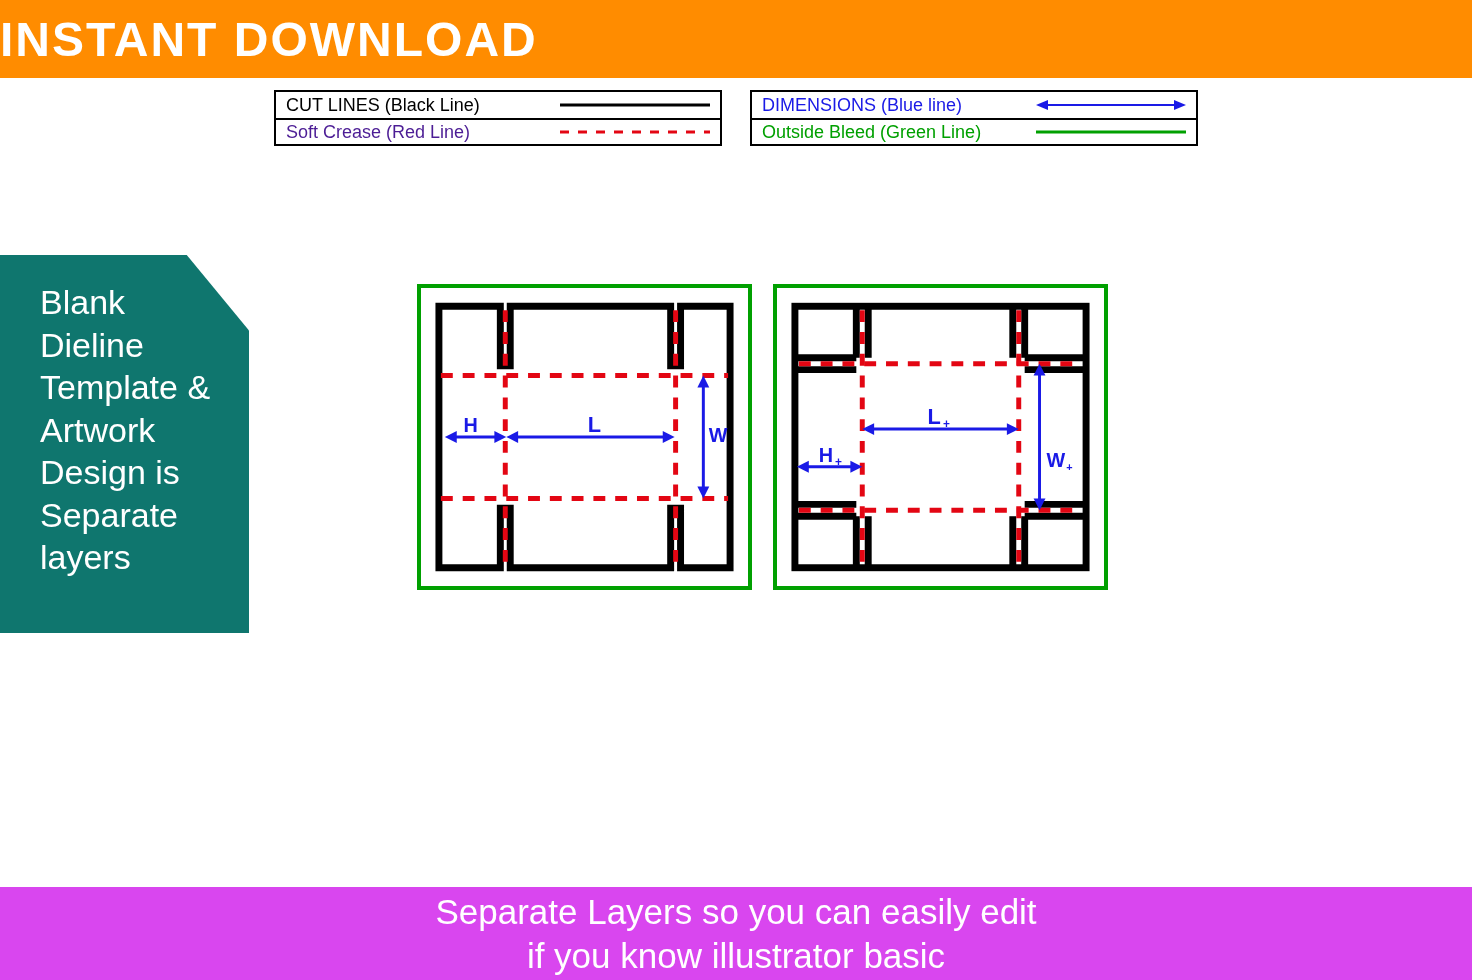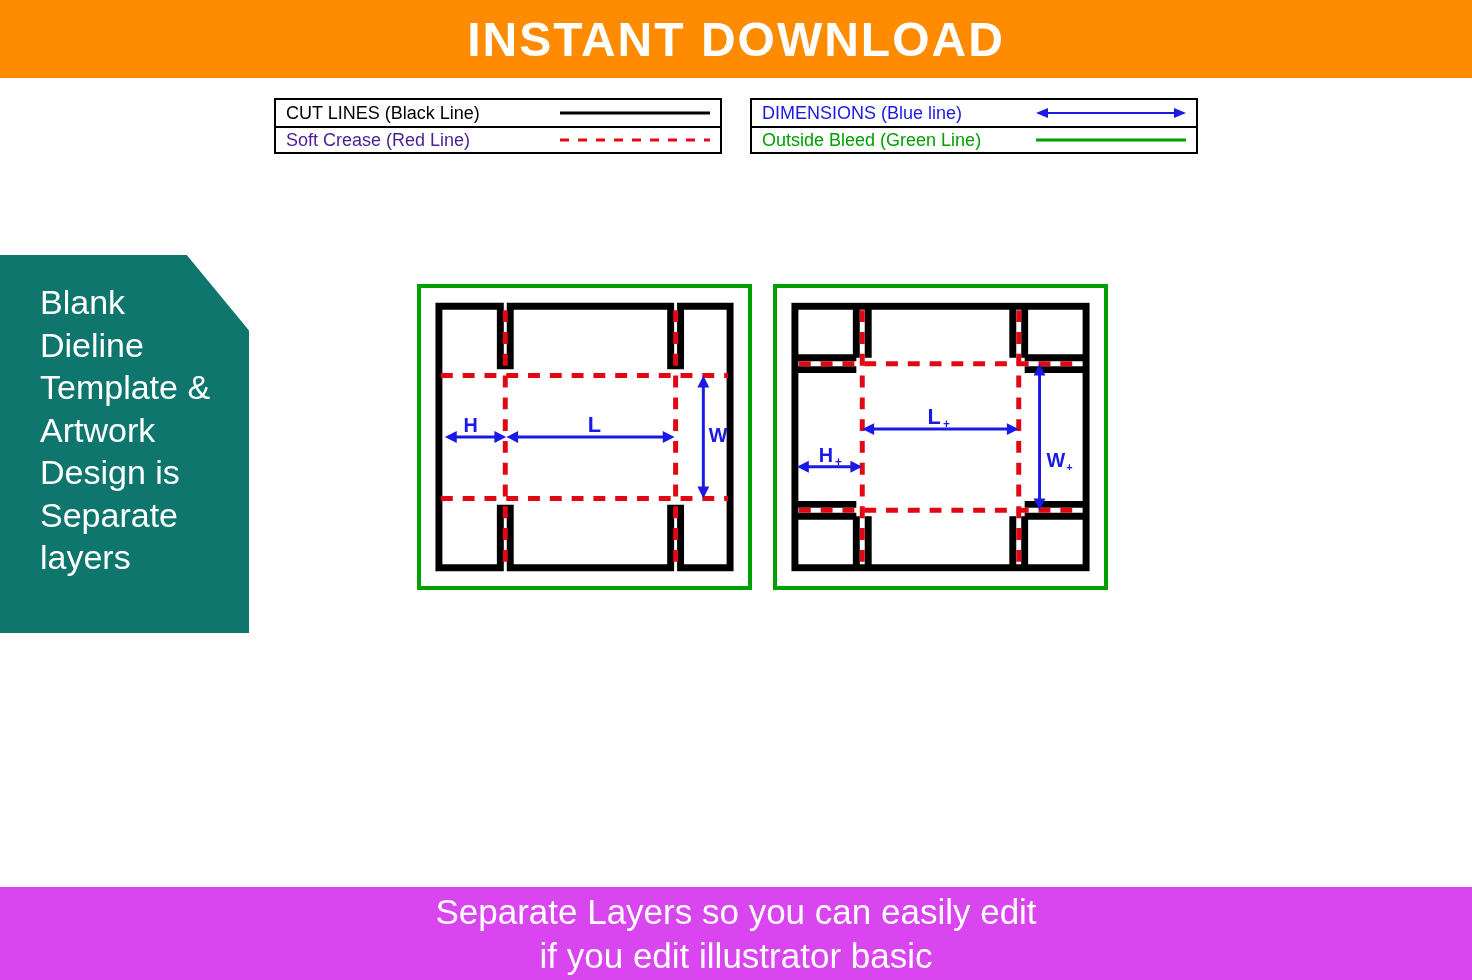--- a/index.html
+++ b/index.html
@@ -1,28 +1,28 @@
 <!DOCTYPE html>
 <html><head>
 <meta charset="utf-8">
 <style>
   * { margin: 0; padding: 0; box-sizing: border-box; }
   body { width: 1472px; height: 980px; background: #fff; font-family: Arial, Helvetica, sans-serif; position: relative; }
 
   .top-banner {
     width: 100%; height: 78px; background: #ff8c00;
-    display: flex; align-items: center; justify-content: center;
+    display: flex; align-items: center; 
     color: #fff; font-size: 48px; font-weight: 600; letter-spacing: 2px;
   }
 
   .legend-wrap {
     display: flex; gap: 28px; justify-content: center; margin-top: 12px;
   }
   .legend-box {
-    border: 2px solid #000; width: 448px; margin-top: 8px;
+    border: 2px solid #000; width: 448px;
   }
   .legend-row {
     display: flex; align-items: center; height: 26px; padding: 0 10px;
     font-size: 18px;
   }
   .legend-row + .legend-row { border-top: 2px solid #000; }
   .lr-label { flex: 1; }
   .lr-sample { width: 150px; height: 20px; display: flex; align-items: center; justify-content: center; }
   .c-black { color: #000; }
   .c-red   { color: #4c1d95; }
@@ -171,14 +171,14 @@
       <polygon points="255,66 249,78 261,78" fill="#1a1ae6"></polygon>
       <polygon points="255,214 249,202 261,202" fill="#1a1ae6"></polygon>
       <text x="262" y="170" fill="#1a1ae6" font-size="20" font-weight="700"><tspan>W</tspan><tspan dx="1" dy="4" font-size="11">+</tspan></text>
     </svg>
   </div>
 
 </div>
 
 <div class="bottom-banner">
   <div>Separate Layers so you can easily edit</div>
-  <div>if you edit illustrator basic</div>
+  <div>if you know illustrator basic</div>
 </div>
 
 </body></html>

